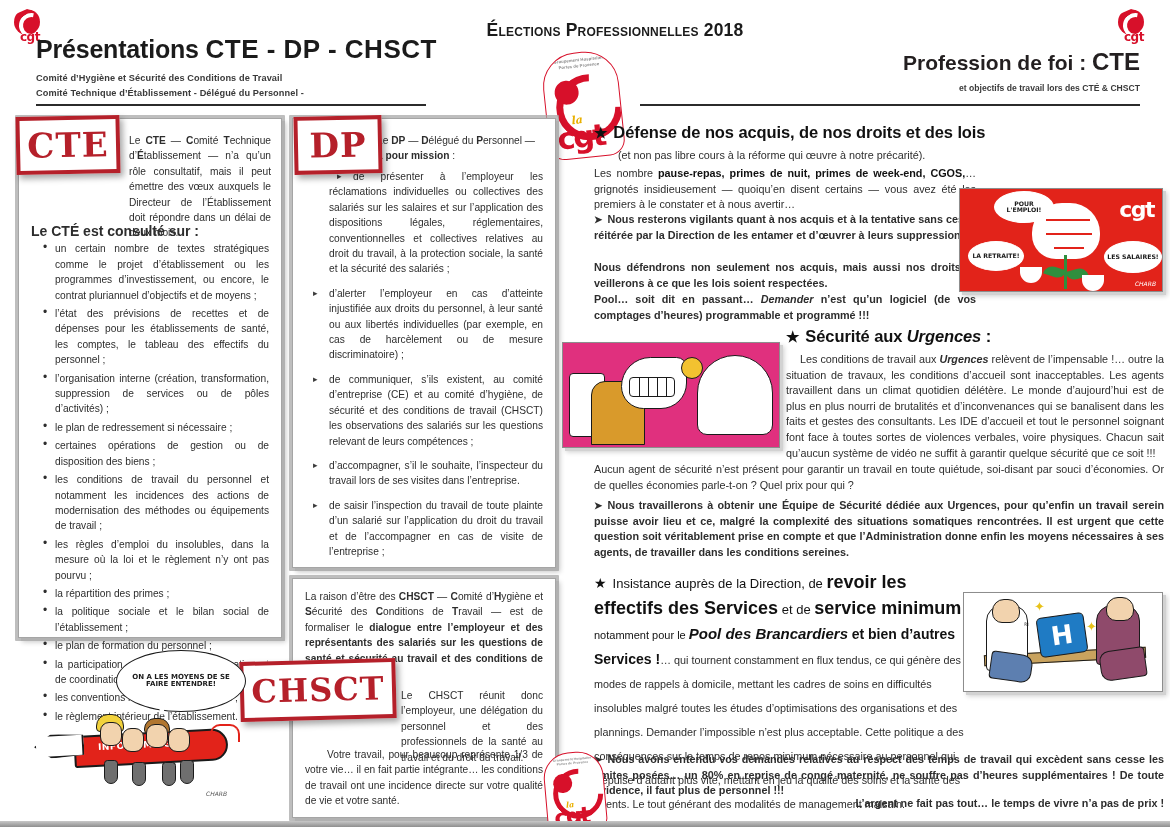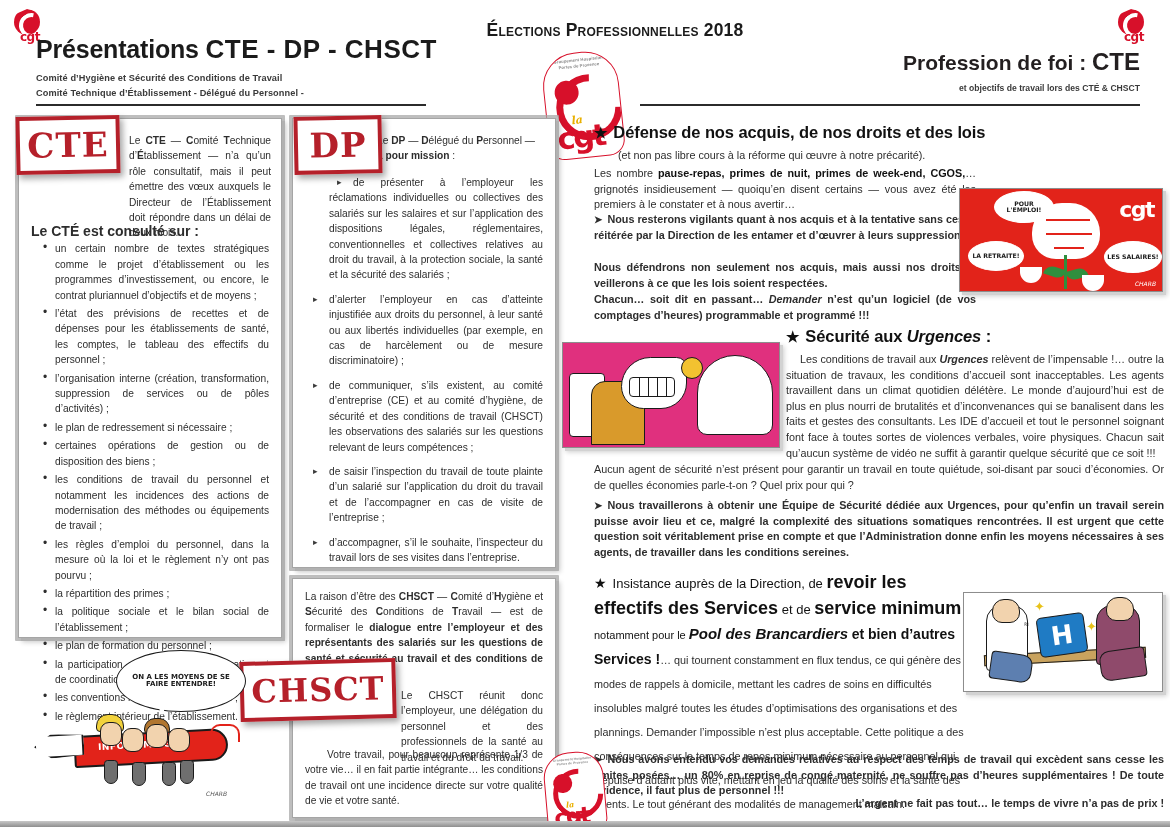--- a/index.html
+++ b/index.html
@@ -311,47 +311,47 @@
     </div>
     <div class="abs" style="left:12px;top:105px;width:238px;">
       <div class="coltext b" style="font-size:14px;">Le CTÉ est consulté sur :</div>
       <ul class="bullets coltext">
         <li>un certain nombre de textes stratégiques comme le projet d’établissement ou les programmes d’investissement, ou encore, le contrat pluriannuel d’objectifs et de moyens ;</li>
         <li>l’état des prévisions de recettes et de dépenses pour les établissements de santé, les comptes, le tableau des effectifs du personnel ;</li>
         <li>l’organisation interne (création, transformation, suppression de services ou de pôles d’activités) ;</li>
         <li>le plan de redressement si nécessaire ;</li>
         <li>certaines opérations de gestion ou de disposition des biens ;</li>
         <li>les conditions de travail du personnel et notamment les incidences des actions de modernisation des méthodes ou équipements de travail ;</li>
-        <li>les règles d’emploi du personnel, dans la mesure où la loi et le règlement n’y ont pas pourvu ;</li>
+        <li>les règles d’emploi du insolubles, dans la mesure où la loi et le règlement n’y ont pas pourvu ;</li>
         <li>la répartition des primes ;</li>
         <li>la politique sociale et le bilan social de l’établissement ;</li>
         <li>le plan de formation du personnel ;</li>
         <li>la participation aux actions de coopération et de coordination ;</li>
         <li>les conventions hospitalo-universitaires ;</li>
         <li>le règlement intérieur de l’établissement.</li>
       </ul>
     </div>
   </div>
   <div class="stamp" style="left:16px;top:116px;width:96px;height:50px;">
     <span style="font-size:34px;">CTE</span>
   </div>
 
   <div class="framebox" style="left:292px;top:118px;width:262px;height:448px;">
     <div class="abs" style="left:84px;top:14px;width:166px;">
       <div class="coltext">
         Le <span class="b">DP</span> — <span class="b">D</span>élégué du <span class="b">P</span>ersonnel — <span class="b">a pour mission</span> :
       </div>
     </div>
-    <div class="abs" style="left:12px;top:54px;width:238px;">
+    <div class="abs" style="left:12px;top:48px;width:238px;">
       <ul class="arrows coltext">
         <li style="text-indent:24px;">de présenter à l’employeur les réclamations individuelles ou collectives des salariés sur les salaires et sur l’application des dispositions légales, réglementaires, conventionnelles et collectives relatives au droit du travail, à la protection sociale, la santé et la sécurité des salariés ;</li>
         <li>d’alerter l’employeur en cas d’atteinte injustifiée aux droits du personnel, à leur santé ou aux libertés individuelles (par exemple, en cas de harcèlement ou de mesure discriminatoire) ;</li>
         <li>de communiquer, s’ils existent, au comité d’entreprise (CE) et au comité d’hygiène, de sécurité et des conditions de travail (CHSCT) les observations des salariés sur les questions relevant de leurs compétences ;</li>
+        <li>d’accompagner, s’il le souhaite, l’inspecteur du travail lors de ses visites dans l’entreprise.</li>
         <li>de saisir l’inspection du travail de toute plainte d’un salarié sur l’application du droit du travail et de l’accompagner en cas de visite de l’entreprise ;</li>
-        <li>d’accompagner, s’il le souhaite, l’inspecteur du travail lors de ses visites dans l’entreprise.</li>
       </ul>
     </div>
   </div>
   <div class="stamp" style="left:294px;top:116px;width:80px;height:50px;">
     <span style="font-size:34px;">DP</span>
   </div>
 
   <div class="framebox" style="left:292px;top:578px;width:262px;height:238px;">
     <div class="abs" style="left:12px;top:10px;width:238px;">
       <div class="coltext just">
@@ -403,21 +403,21 @@
     </div>
   </div>
   <div class="abs" style="left:594px;top:212px;width:382px;">
     <div class="rbody arrowlead">Nous resterons vigilants quant à nos acquis et à la tentative sans cesse réitérée par la Direction de les entamer et d’œuvrer à leurs suppressions.</div>
   </div>
   <div class="abs" style="left:594px;top:260px;width:382px;">
     <div class="rbody b">Nous défendrons non seulement nos acquis, mais aussi nos droits et veillerons à ce que les lois soient respectées.</div>
   </div>
   <div class="abs" style="left:594px;top:292px;width:382px;">
     <div class="rbody b">
-      <span>Chacun… soit dit en passant… </span><span class="i">Demander</span><span> n’est qu’un logiciel (de vos comptages d’heures)  programmable et programmé !!!</span>
+      <span>Pool… soit dit en passant… </span><span class="i">Demander</span><span> n’est qu’un logiciel (de vos comptages d’heures)  programmable et programmé !!!</span>
     </div>
   </div>
 
   <div class="cartoon" id="cartoon-fist" style="left:959px;top:188px;width:202px;height:102px;">
     <div class="fist"></div>
     <div class="knuck" style="left:86px;top:30px;width:44px;"></div>
     <div class="knuck" style="left:86px;top:44px;width:46px;"></div>
     <div class="knuck" style="left:94px;top:58px;width:30px;"></div>
     <div class="stem"></div>
     <div class="leafL"></div>

